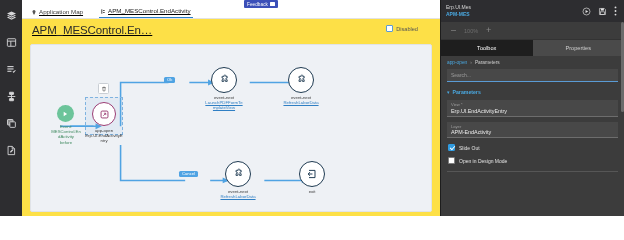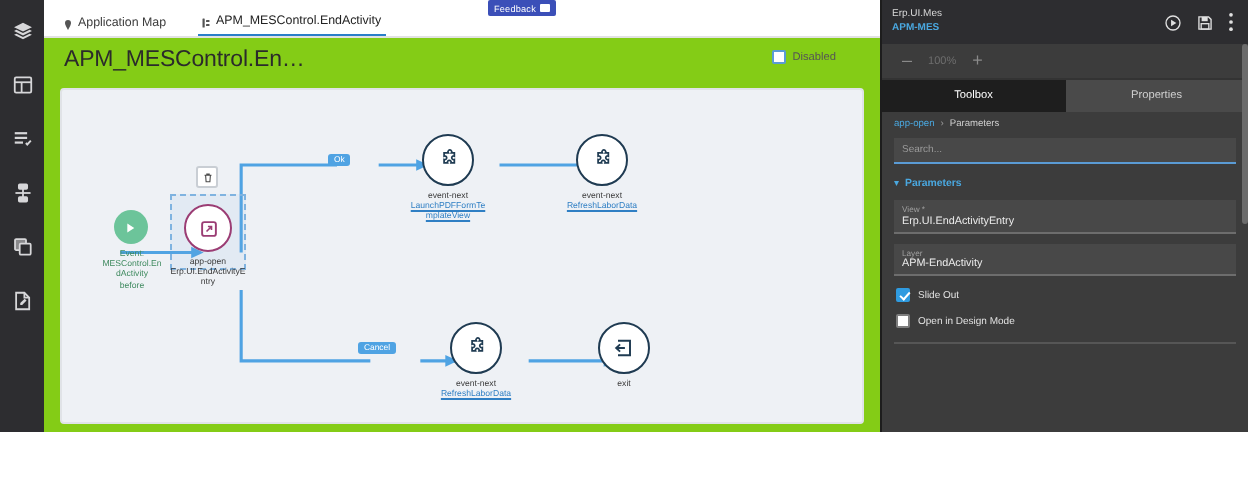--- a/index.html
+++ b/index.html
@@ -25,23 +25,24 @@
     display: flex; align-items: center; justify-content: center;
     color: #d7d7d9;
     margin-bottom: 5px;
   }
   .rail-icon svg { display: block; }
 
   
   .center {
     flex: 1 1 auto;
     position: relative;
-    background: #84cc16;
+    background: #fde047;
     height: 216px;
     overflow: hidden;
+    text-decoration: underline;
   }
   .tabstrip {
     height: 19px;
     border-bottom: 1px solid #e2e2e2;
     display: flex; align-items: flex-end;
     padding-left: 8px;
     gap: 14px;
     background: #fff;
   }
   .tab {

